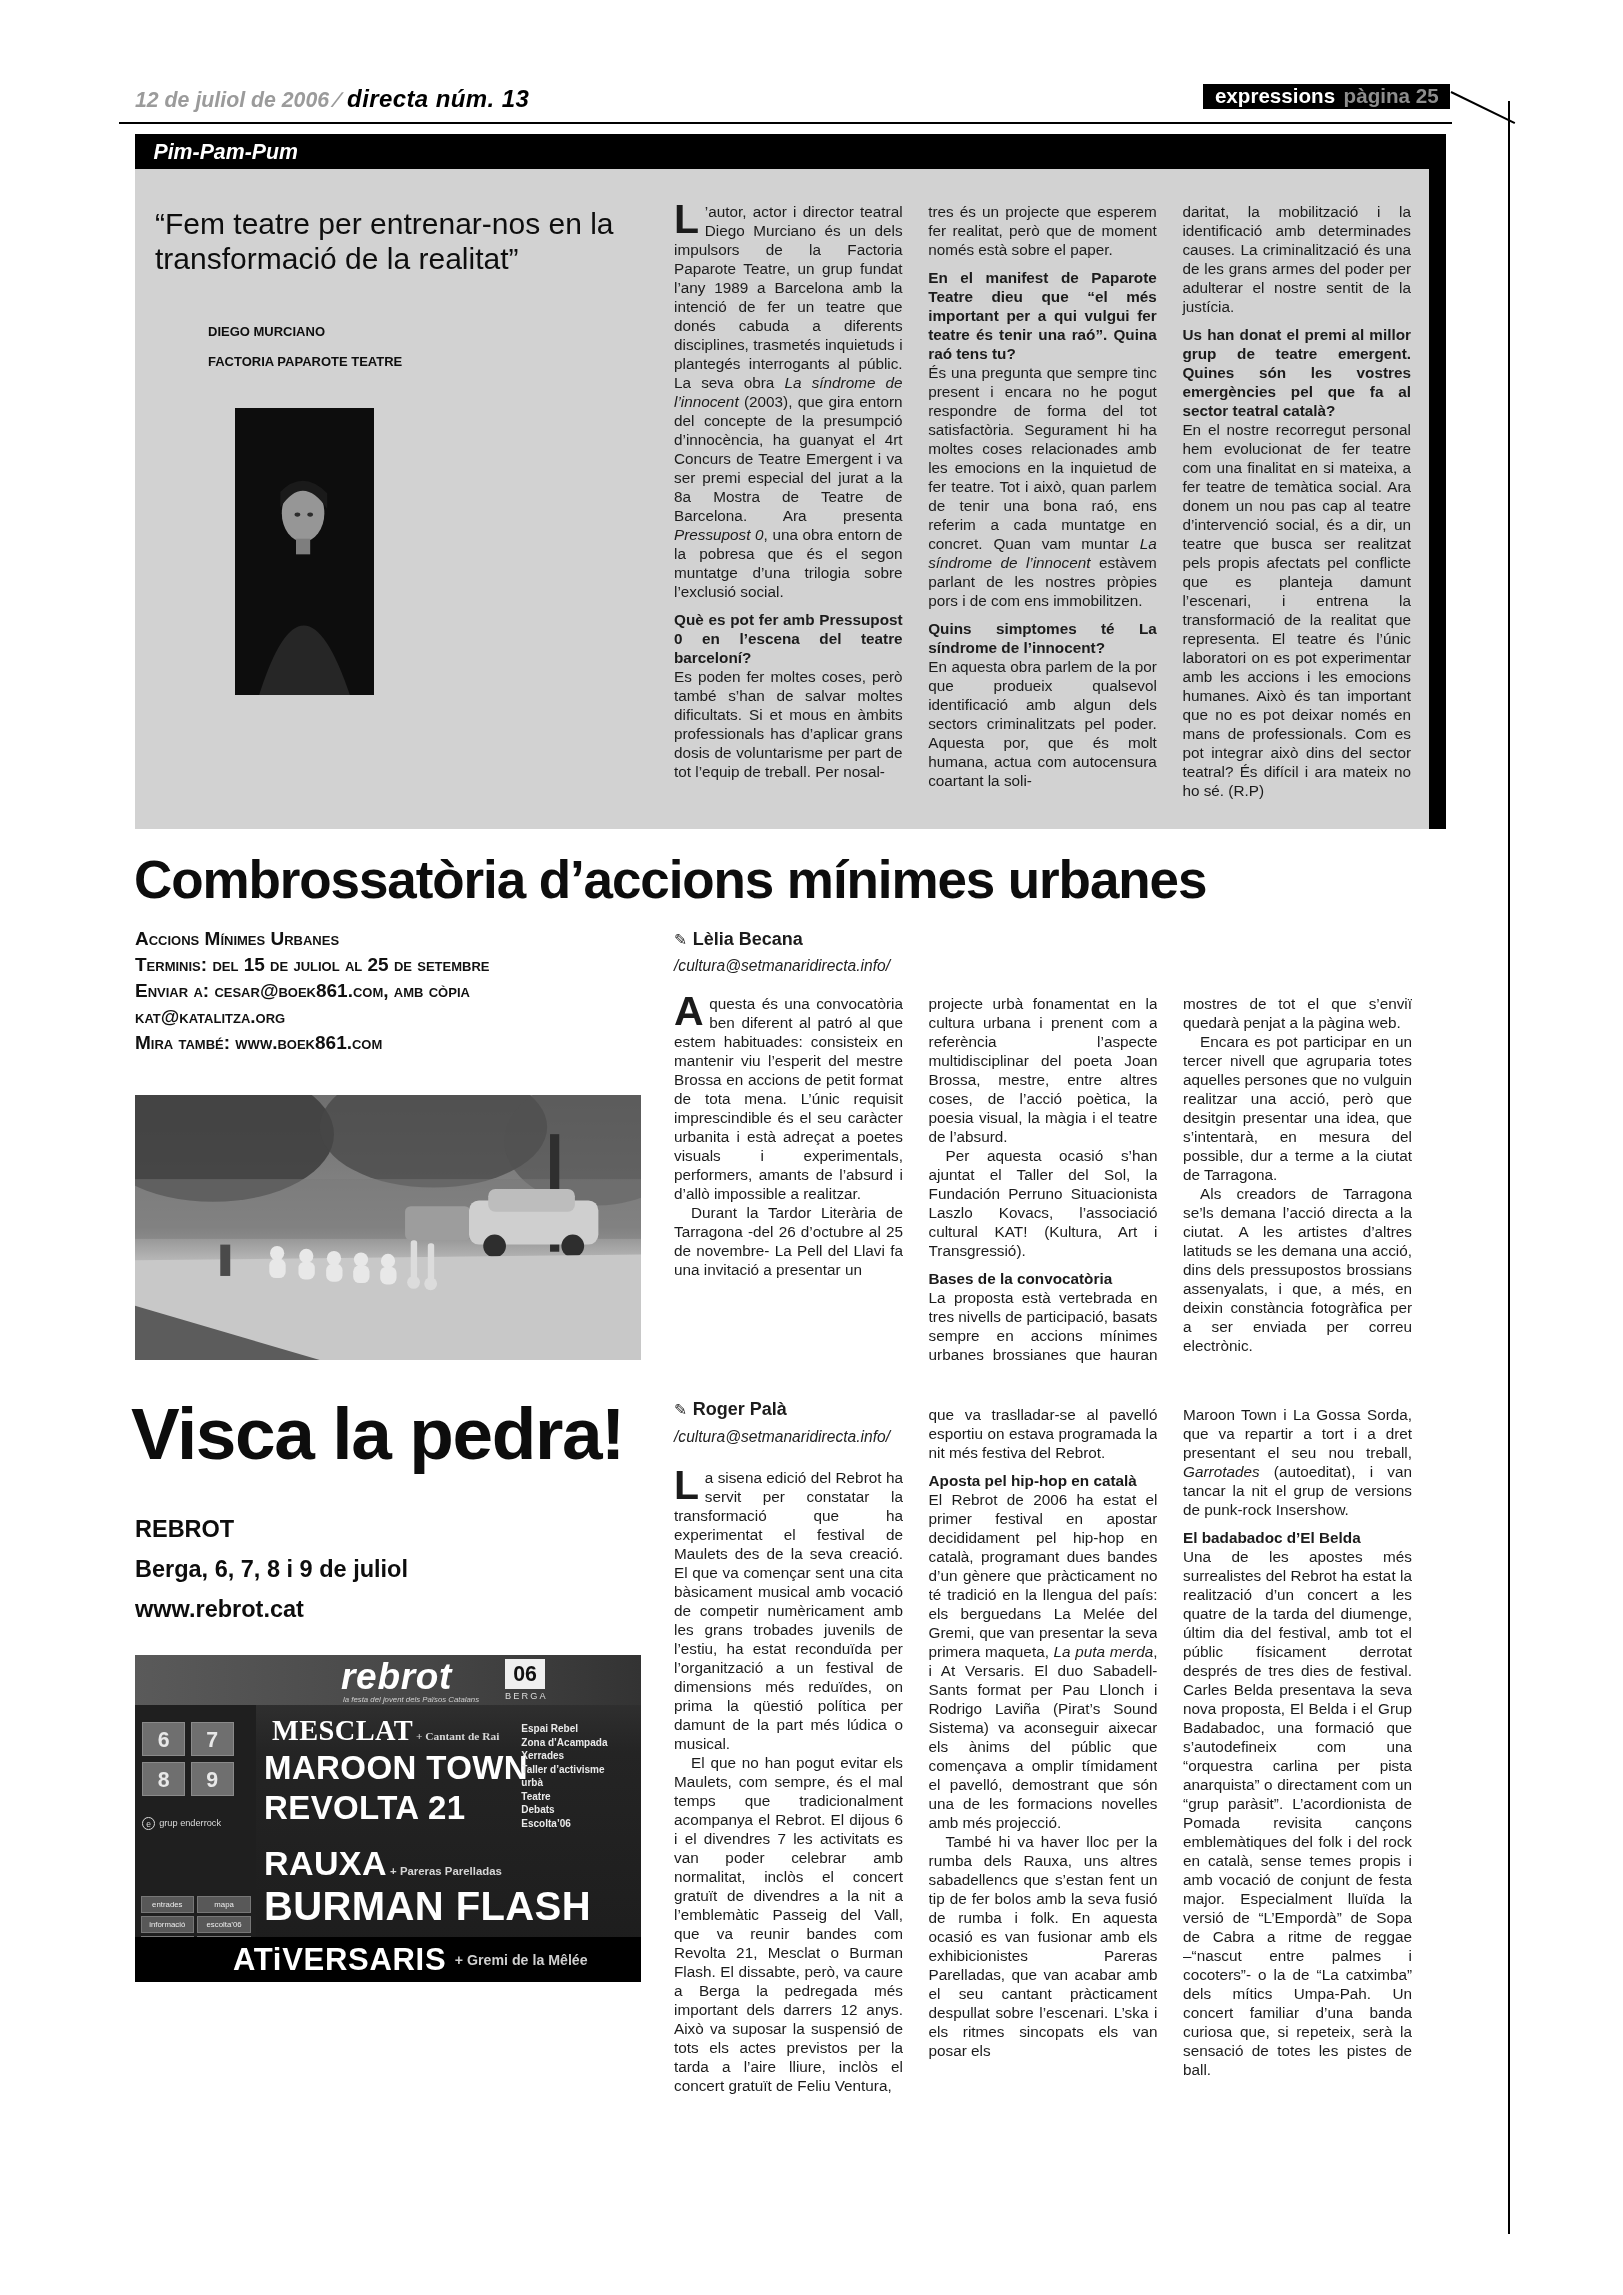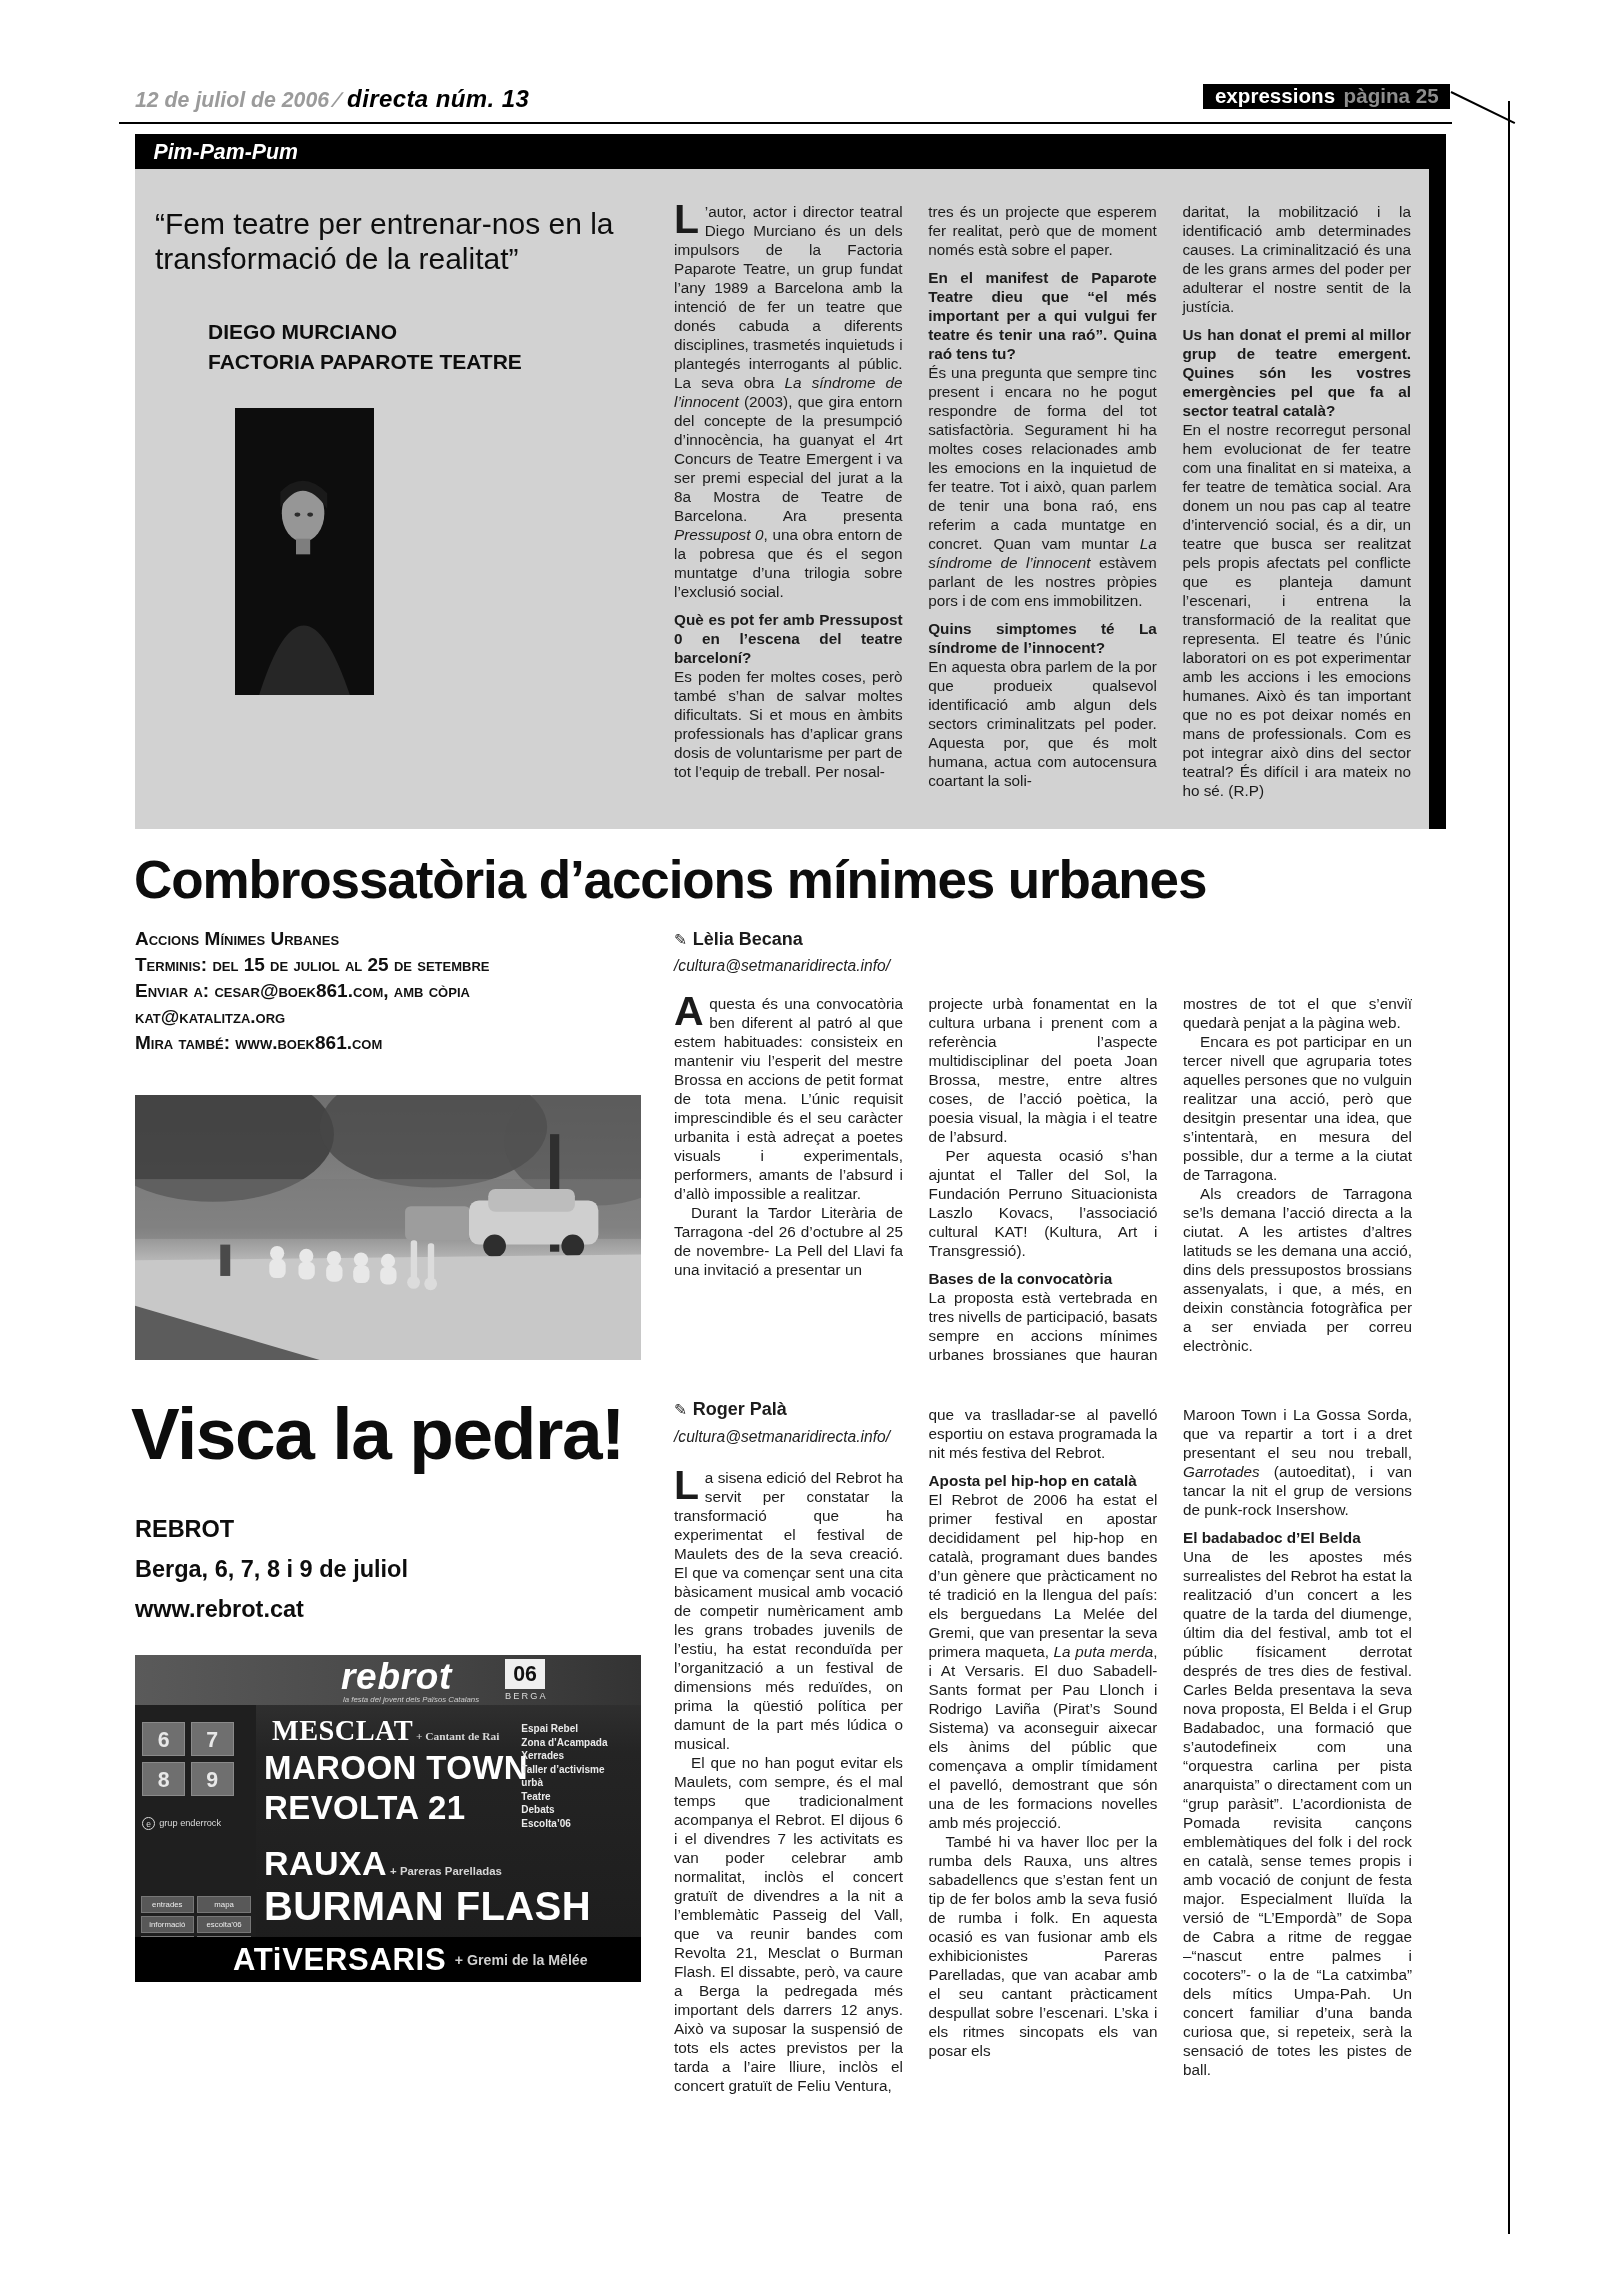--- a/index.html
+++ b/index.html
@@ -22,21 +22,21 @@
   .v-rule { left:1508px; top:101px; width:2.1px; height:2133px; background:#000; }
   .fold-line { left:1451px; top:91px; width:71px; height:2.1px; background:#000;
     transform:rotate(26deg); transform-origin:left center; }
 
   
   .pim-bar { left:135px; top:134px; width:1294px; height:36px; background:#000; }
   .pim-label { padding-left:18.5px; line-height:36px; color:#fff; font-weight:700; font-style:italic; font-size:21.3px; }
   .side-strip { left:1429px; top:134px; width:17px; height:695px; background:#000; }
   .gray-box { left:135px; top:169px; width:1294px; height:660px; background:#d2d2d2; }
   .q-headline { left:20px; top:37px; width:498px; font-size:30px; line-height:1.17; font-weight:400; color:#0e0e0e; }
-  .who { left:73px; top:148px; font-size:21px; font-weight:700; line-height:30px; color:#0e0e0e; }
+  .who { left:73px; top:148px; font-size:13px; font-weight:700; line-height:30px; color:#0e0e0e; }
   .photo1 { left:100px; top:239px; width:139px; height:287px; display:block; }
 
   
   .cols { display:flex; gap:25.6px; }
   .cols > .col { flex:1 1 0; overflow:hidden; font-size:15.3px; line-height:19px; text-align:justify; color:#1b1b1b; }
   .para { margin:0; }
   .para.p { text-indent:17px; }
   .para.q, .para.h { font-weight:700; margin-top:9.2px; }
   .dropcap { float:left; font-weight:700; font-size:41px; line-height:33px; padding:1.4px 5.7px 0 0; }
   .cols1 { left:539px; top:33px; width:737px; height:616px; }

